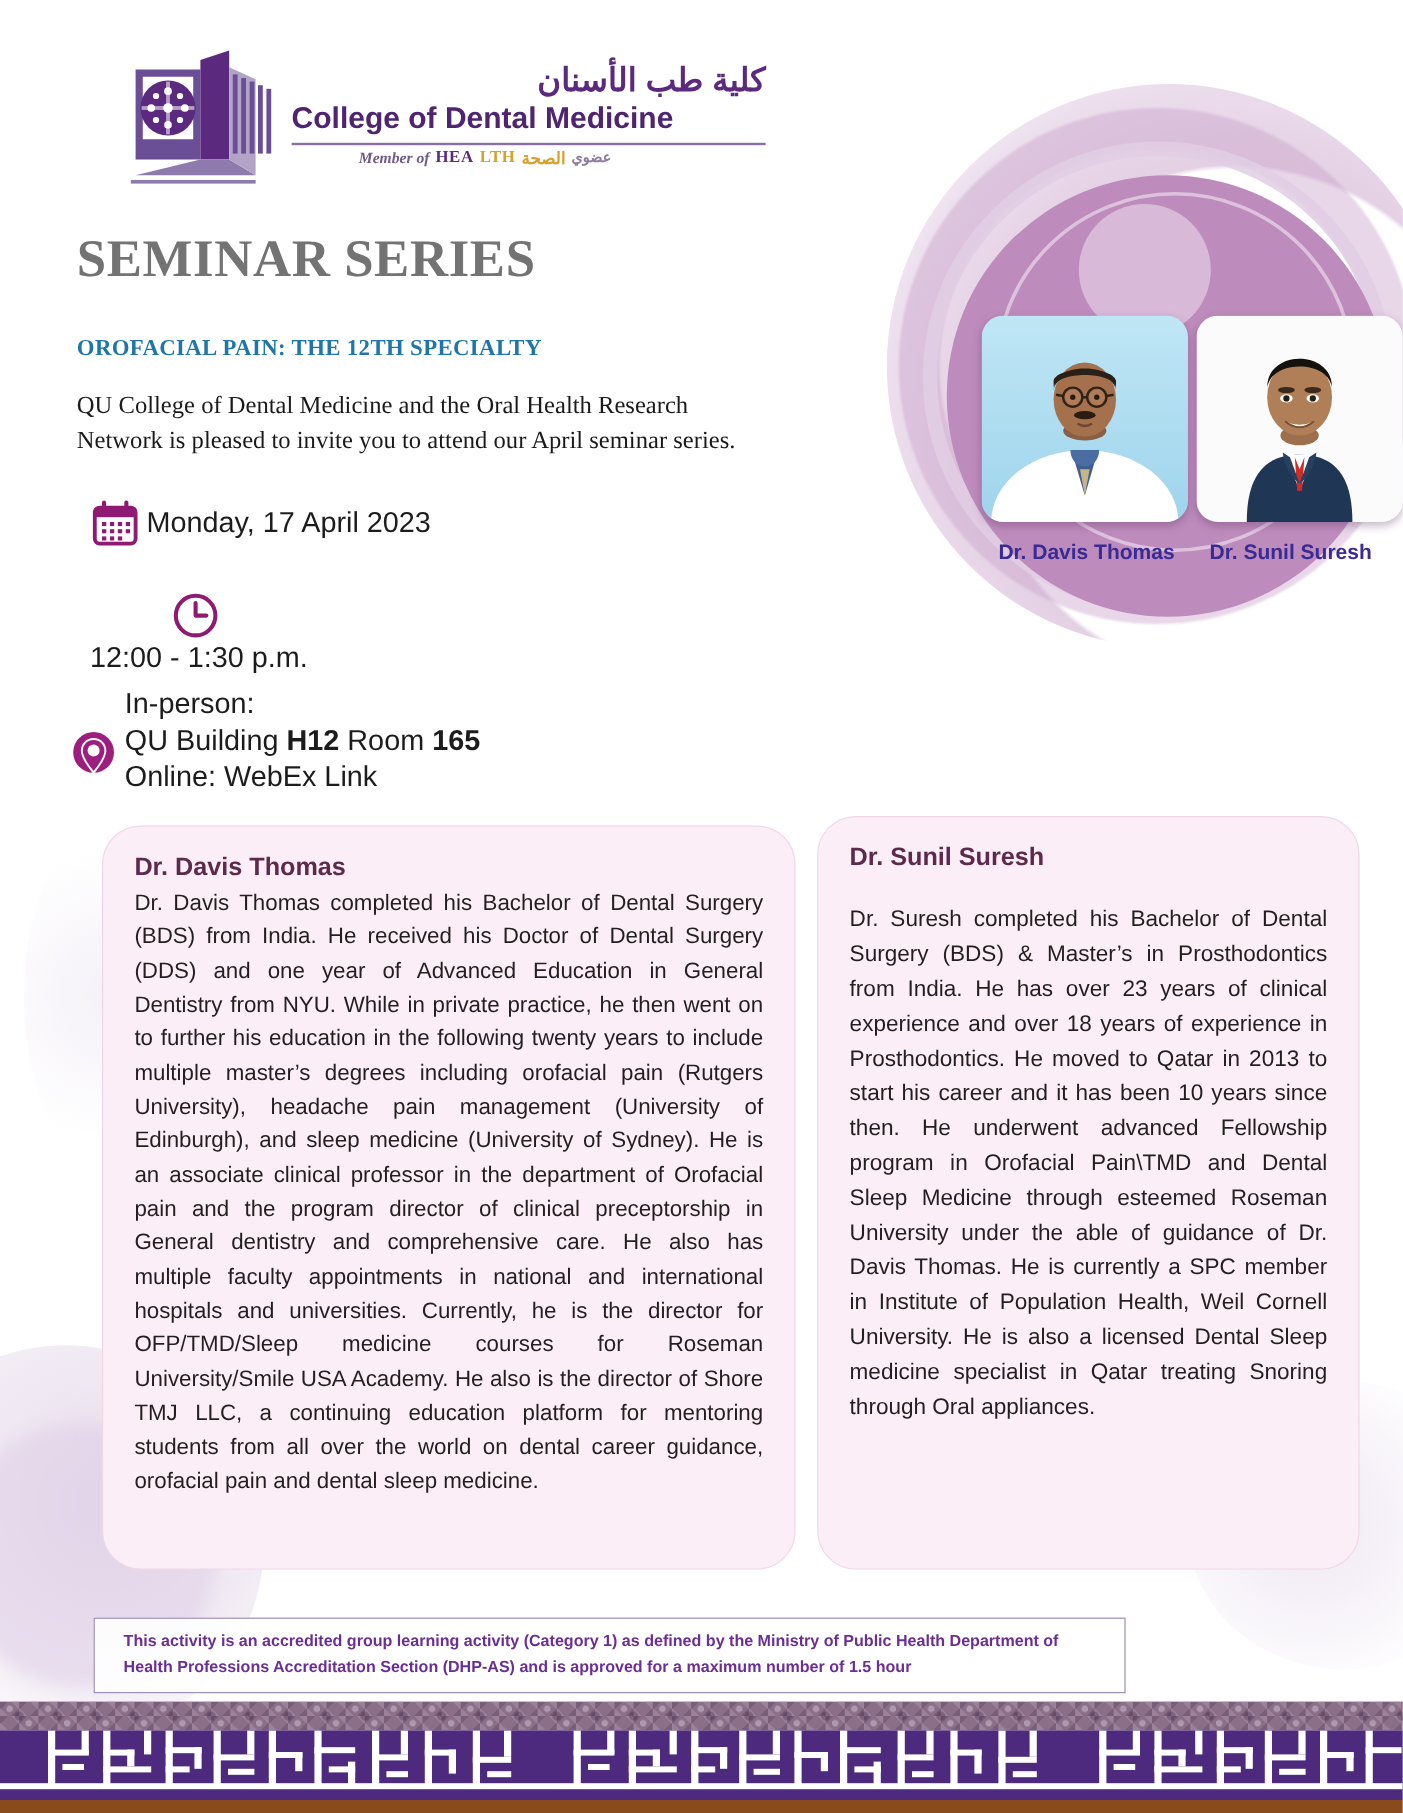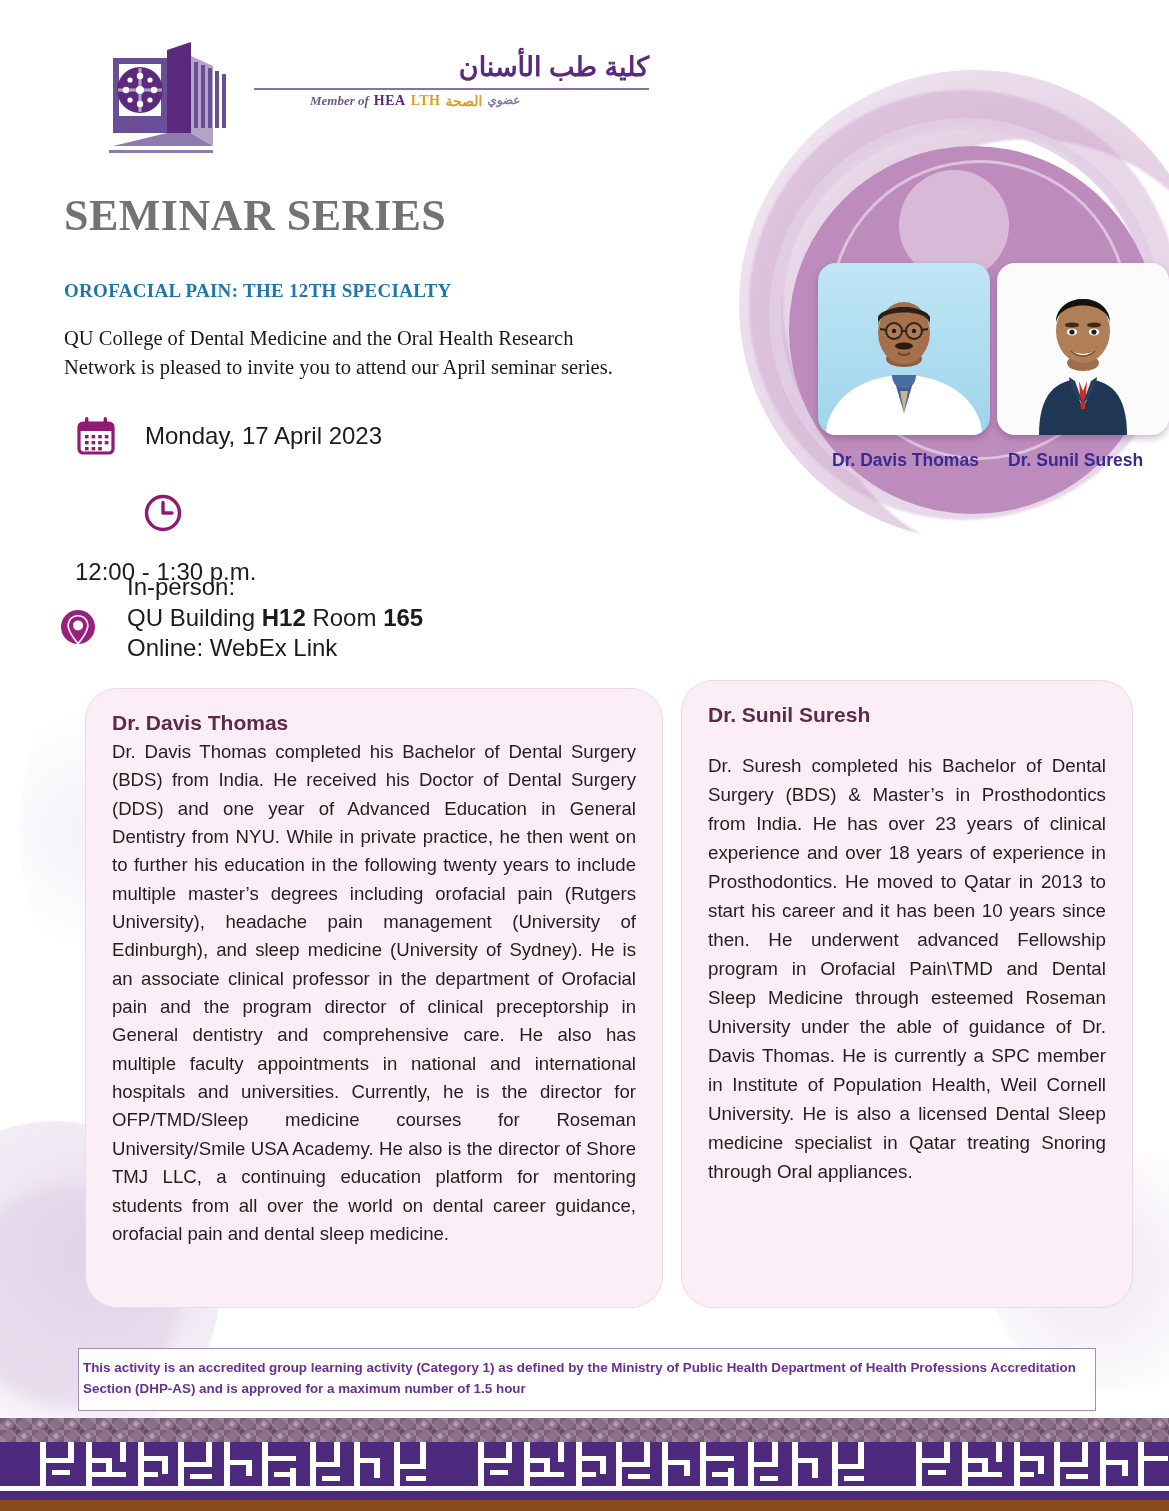--- a/index.html
+++ b/index.html
@@ -87,21 +87,21 @@
     background: radial-gradient(circle, rgba(236,228,242,0.55) 0%, rgba(250,246,252,0.0) 72%);
   }
 
   
   #content { position: relative; z-index: 2; width: 1169px; height: 1511px; }
 
   
   .logo-block {
     position: absolute;
     left: 95px; top: 38px;
-    display: flex; align-items: flex-start; gap: 27px;
+    display: flex; align-items: flex-start; gap: 16px;
   }
   .logo-mark { width: 132px; height: 120px; flex: none; }
   .logo-text { padding-top: 14px; }
   .logo-ar {
     font-size: 27px; font-weight: bold; color: #5b2a7e;
     direction: rtl; letter-spacing: 1px; line-height: 1.15;
   }
   .logo-en {
     font-size: 25px; font-weight: bold; color: #4f2470;
     line-height: 1.2; margin-top: 1px;
@@ -139,21 +139,21 @@
     font-size: 19px; font-weight: bold; letter-spacing: 0.3px;
     color: #1f76a8;
   }
   .intro {
     position: absolute; left: 64px; top: 324px; width: 575px;
     font-family: "Liberation Serif", serif;
     font-size: 20.5px; line-height: 1.42; color: #1a1a1a;
   }
 
   
-  .ev-row { position: absolute; display: flex; align-items: flex-start; gap: 23px; }
+  .ev-row { position: absolute; display: flex; align-items: flex-start; }
   .ev-icon { width: 52px; flex: none; display:flex; justify-content:center; }
   .ev-text { font-size: 24px; color: #1c1c1c; line-height: 1.28; }
   .ev-text b { font-weight: bold; }
   #row-date { left: 70px; top: 415px; align-items: center; }
   #row-time { left: 70px; top: 492px; align-items: center; flex-direction: column; }
   #row-loc  { left: 52px; top: 572px; align-items: center; }
   #row-loc .ev-icon { margin-top: 22px; }
   #row-time .ev-text { padding-left: 5px; }
 
   
@@ -189,21 +189,21 @@
   }
   .bio-text {
     font-size: 18.6px; line-height: 1.525; color: #231f20;
     text-align: justify; text-justify: inter-word;
   }
   #bio-right .bio-text { font-size: 18.8px; line-height: 1.545; margin-top: 24px; }
 
   
   .accred-box {
     position: absolute; left: 78px; top: 1348px;
-    width: 1018px; padding: 9px 14px 10px 4px;
+    width: 860px; padding: 9px 14px 10px 24px;
     border: 1px solid #9b8fb5;
     background: rgba(255,255,255,0.9);
   }
   .accred-text {
     font-size: 13.4px; font-weight: bold; color: #6b2f93;
     line-height: 1.55;
   }
 
   
   .band { position: absolute; left: 0; width: 1169px; z-index: 3; }
@@ -265,20 +265,21 @@
         <rect x="99" y="24" width="4" height="66"></rect>
         <rect x="106" y="27" width="4" height="63"></rect>
         <rect x="113" y="30" width="4" height="60"></rect>
         <rect x="120" y="33" width="4" height="57"></rect>
         <rect x="127" y="36" width="4" height="54"></rect>
       </g>
       <rect x="14" y="112" width="104" height="3" fill="#8f7aae"></rect>
     </svg>
     <div class="logo-text">
       <div class="logo-ar">كلية طب الأسنان</div>
+      <div class="logo-en">College of Dental Medicine</div>
       <div class="logo-rule"></div>
       <div class="logo-member">
         <span class="member-of">Member of</span>
         <span class="health-h">HEA</span>
           <span class="health-lth">LTH</span>
         <span class="health-ar">الصحة</span>
         <span class="health-ar2">عضوي</span>
       </div>
     </div>
   </div>

